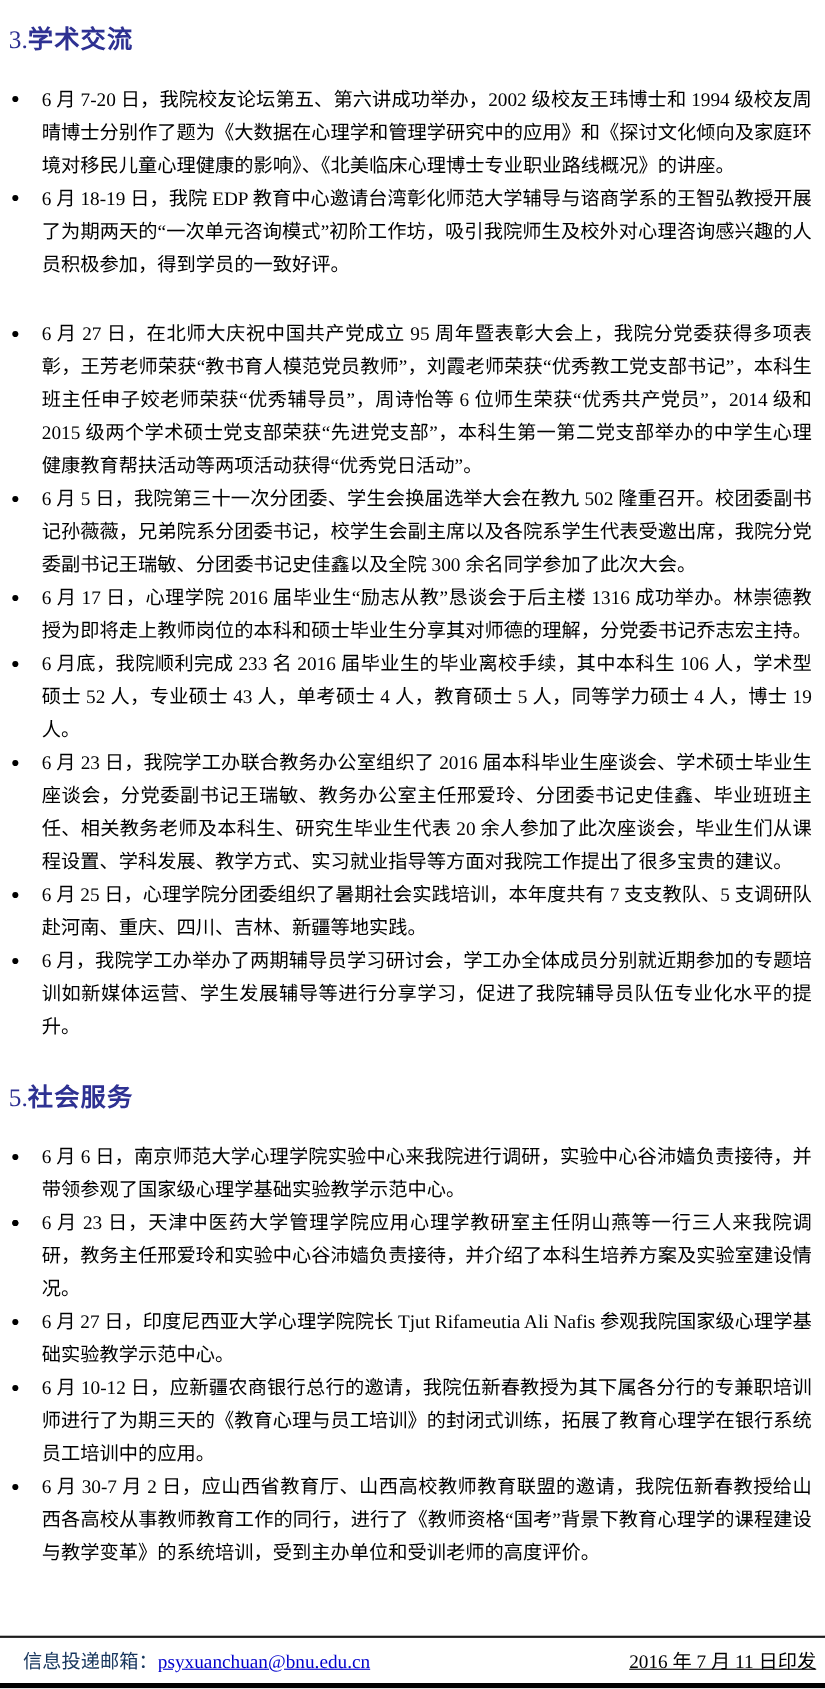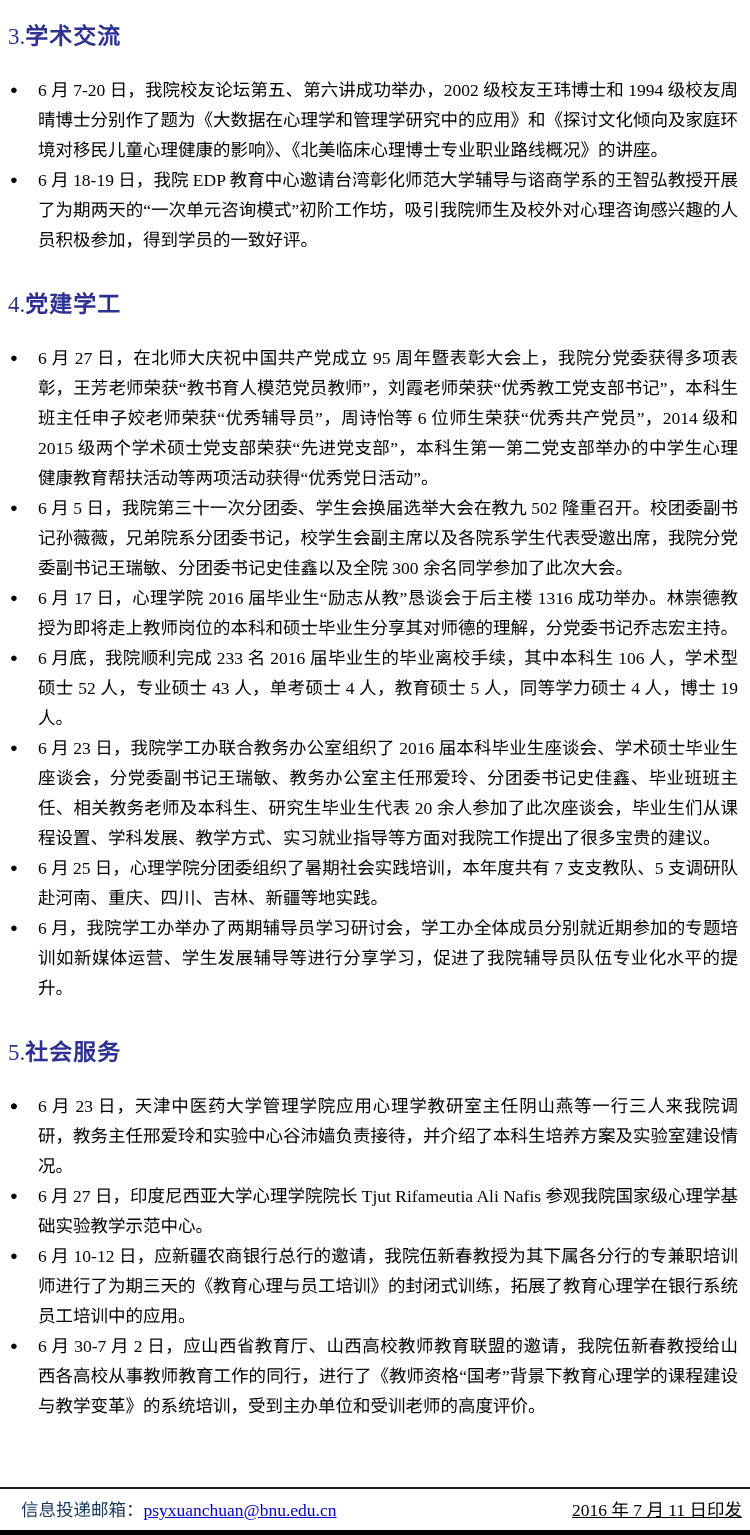--- a/index.html
+++ b/index.html
@@ -95,35 +95,34 @@
 <div class="page">
   <main class="content" id="sections">
       <section class="section">
         <h2 class="section-heading"><span class="sec-num">3.</span><span class="sec-title">学术交流</span></h2>
         <ul class="bullet-list">
           <li class="bullet-item"><span class="bullet">●</span><span class="bullet-text">6 月 7-20 日，我院校友论坛第五、第六讲成功举办，2002 级校友王玮博士和 1994 级校友周晴博士分别作了题为《大数据在心理学和管理学研究中的应用》和《探讨文化倾向及家庭环境对移民儿童心理健康的影响》、《北美临床心理博士专业职业路线概况》的讲座。</span></li>
           <li class="bullet-item"><span class="bullet">●</span><span class="bullet-text">6 月 18-19 日，我院 EDP 教育中心邀请台湾彰化师范大学辅导与谘商学系的王智弘教授开展了为期两天的“一次单元咨询模式”初阶工作坊，吸引我院师生及校外对心理咨询感兴趣的人员积极参加，得到学员的一致好评。</span></li>
         </ul>
       </section>
       <section class="section">
-        <h2 class="section-heading"><span class="sec-num">4.</span><span class="sec-title">党建学工</span></h2>
         <ul class="bullet-list">
           <li class="bullet-item"><span class="bullet">●</span><span class="bullet-text">6 月 27 日，在北师大庆祝中国共产党成立 95 周年暨表彰大会上，我院分党委获得多项表彰，王芳老师荣获“教书育人模范党员教师”，刘霞老师荣获“优秀教工党支部书记”，本科生班主任申子姣老师荣获“优秀辅导员”，周诗怡等 6 位师生荣获“优秀共产党员”，2014 级和 2015 级两个学术硕士党支部荣获“先进党支部”，本科生第一第二党支部举办的中学生心理健康教育帮扶活动等两项活动获得“优秀党日活动”。</span></li>
           <li class="bullet-item"><span class="bullet">●</span><span class="bullet-text">6 月 5 日，我院第三十一次分团委、学生会换届选举大会在教九 502 隆重召开。校团委副书记孙薇薇，兄弟院系分团委书记，校学生会副主席以及各院系学生代表受邀出席，我院分党委副书记王瑞敏、分团委书记史佳鑫以及全院 300 余名同学参加了此次大会。</span></li>
           <li class="bullet-item"><span class="bullet">●</span><span class="bullet-text">6 月 17 日，心理学院 2016 届毕业生“励志从教”恳谈会于后主楼 1316 成功举办。林崇德教授为即将走上教师岗位的本科和硕士毕业生分享其对师德的理解，分党委书记乔志宏主持。</span></li>
           <li class="bullet-item"><span class="bullet">●</span><span class="bullet-text">6 月底，我院顺利完成 233 名 2016 届毕业生的毕业离校手续，其中本科生 106 人，学术型硕士 52 人，专业硕士 43 人，单考硕士 4 人，教育硕士 5 人，同等学力硕士 4 人，博士 19 人。</span></li>
           <li class="bullet-item"><span class="bullet">●</span><span class="bullet-text">6 月 23 日，我院学工办联合教务办公室组织了 2016 届本科毕业生座谈会、学术硕士毕业生座谈会，分党委副书记王瑞敏、教务办公室主任邢爱玲、分团委书记史佳鑫、毕业班班主任、相关教务老师及本科生、研究生毕业生代表 20 余人参加了此次座谈会，毕业生们从课程设置、学科发展、教学方式、实习就业指导等方面对我院工作提出了很多宝贵的建议。</span></li>
           <li class="bullet-item"><span class="bullet">●</span><span class="bullet-text">6 月 25 日，心理学院分团委组织了暑期社会实践培训，本年度共有 7 支支教队、5 支调研队赴河南、重庆、四川、吉林、新疆等地实践。</span></li>
           <li class="bullet-item"><span class="bullet">●</span><span class="bullet-text">6 月，我院学工办举办了两期辅导员学习研讨会，学工办全体成员分别就近期参加的专题培训如新媒体运营、学生发展辅导等进行分享学习，促进了我院辅导员队伍专业化水平的提升。</span></li>
         </ul>
       </section>
       <section class="section">
         <h2 class="section-heading"><span class="sec-num">5.</span><span class="sec-title">社会服务</span></h2>
         <ul class="bullet-list">
-          <li class="bullet-item"><span class="bullet">●</span></li>
+          <li class="bullet-item"><span class="bullet">●</span><span class="bullet-text">6 月 6 日，南京师范大学心理学院实验中心来我院进行调研，实验中心谷沛嫱负责接待，并带领参观了国家级心理学基础实验教学示范中心。</span></li>
           <li class="bullet-item"><span class="bullet">●</span></li>
           <li class="bullet-item"><span class="bullet">●</span><span class="bullet-text">6 月 23 日，天津中医药大学管理学院应用心理学教研室主任阴山燕等一行三人来我院调研，教务主任邢爱玲和实验中心谷沛嫱负责接待，并介绍了本科生培养方案及实验室建设情况。</span></li>
           <li class="bullet-item"><span class="bullet">●</span><span class="bullet-text">6 月 27 日，印度尼西亚大学心理学院院长 Tjut Rifameutia Ali Nafis 参观我院国家级心理学基础实验教学示范中心。</span></li>
           <li class="bullet-item"><span class="bullet">●</span><span class="bullet-text">6 月 10-12 日，应新疆农商银行总行的邀请，我院伍新春教授为其下属各分行的专兼职培训师进行了为期三天的《教育心理与员工培训》的封闭式训练，拓展了教育心理学在银行系统员工培训中的应用。</span></li>
           <li class="bullet-item"><span class="bullet">●</span><span class="bullet-text">6 月 30-7 月 2 日，应山西省教育厅、山西高校教师教育联盟的邀请，我院伍新春教授给山西各高校从事教师教育工作的同行，进行了《教师资格“国考”背景下教育心理学的课程建设与教学变革》的系统培训，受到主办单位和受训老师的高度评价。</span></li>
         </ul>
       </section>
     </main>
 
   <footer class="footer">

